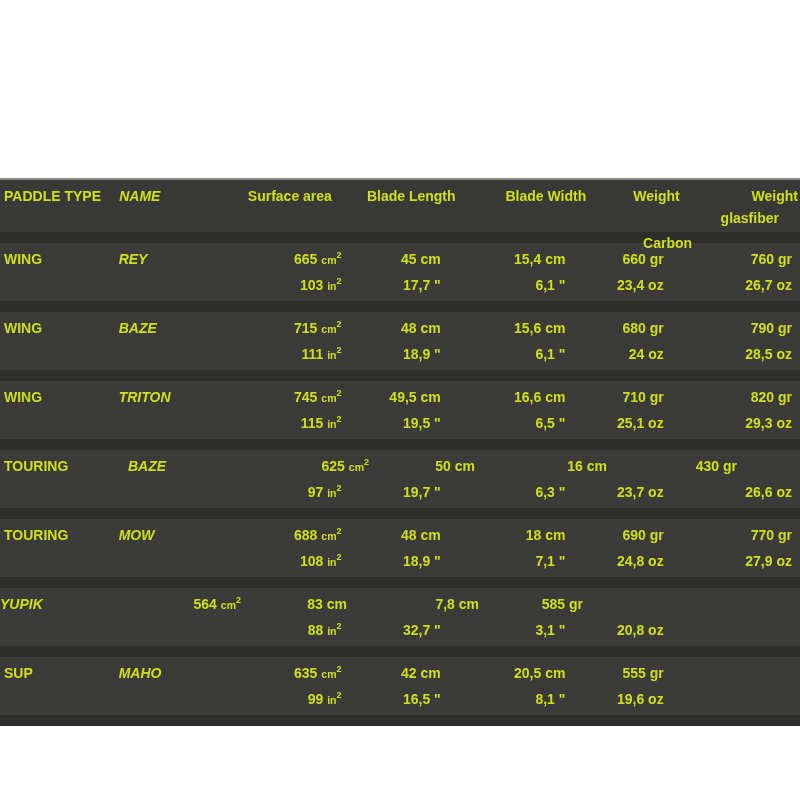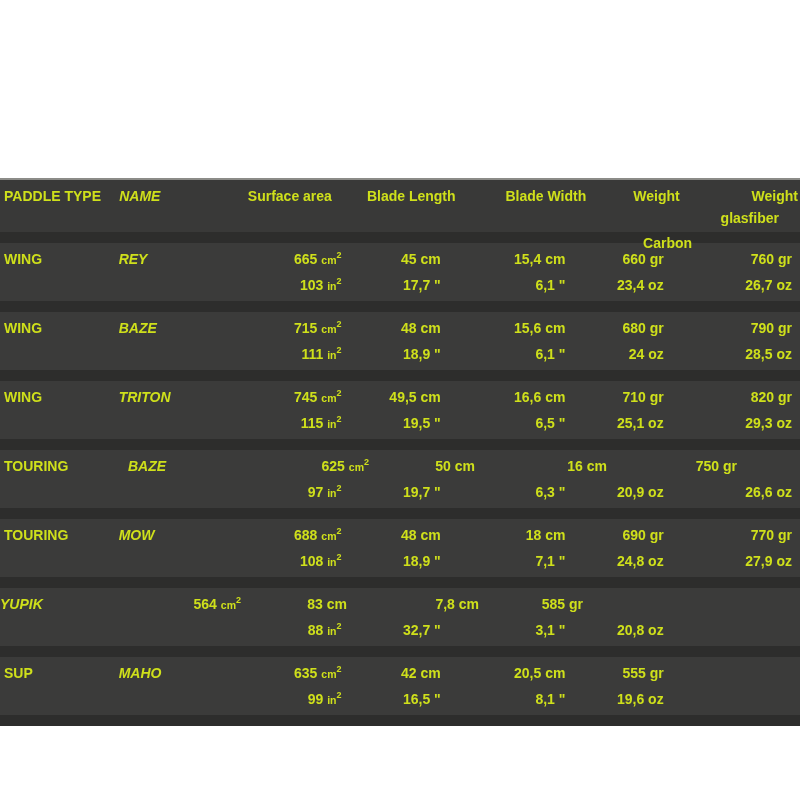--- a/index.html
+++ b/index.html
@@ -184,29 +184,29 @@
         </div>
       </div>
       <div class="sep"></div>
       <div class="rowgroup">
         <div class="trow">
           <div class="cell c-type">TOURING</div>
           <div class="cell c-name">BAZE</div>
           <div class="cell c-area"><span class="val">625 </span><span class="unit">cm</span><span class="sup">2</span></div>
           <div class="cell c-blen">50 cm</div>
           <div class="cell c-bwid">16 cm</div>
-          <div class="cell c-wgla">750 gr</div>
+          <div class="cell c-wgla">430 gr</div>
         </div>
         <div class="trow">
           <div class="cell c-type"></div>
           <div class="cell c-name"></div>
           <div class="cell c-area"><span class="val">97 </span><span class="unit">in</span><span class="sup">2</span></div>
           <div class="cell c-blen">19,7 "</div>
           <div class="cell c-bwid">6,3 "</div>
-          <div class="cell c-wcar">20,9 oz</div>
+          <div class="cell c-wcar">23,7 oz</div>
           <div class="cell c-wgla">26,6 oz</div>
         </div>
       </div>
       <div class="sep"></div>
       <div class="rowgroup">
         <div class="trow">
           <div class="cell c-type">TOURING</div>
           <div class="cell c-name">MOW</div>
           <div class="cell c-area"><span class="val">688 </span><span class="unit">cm</span><span class="sup">2</span></div>
           <div class="cell c-blen">48 cm</div>

